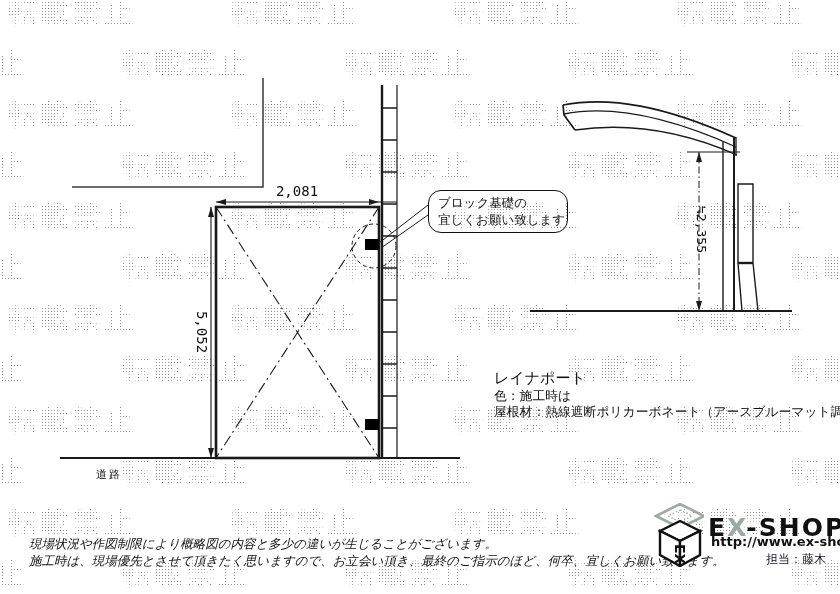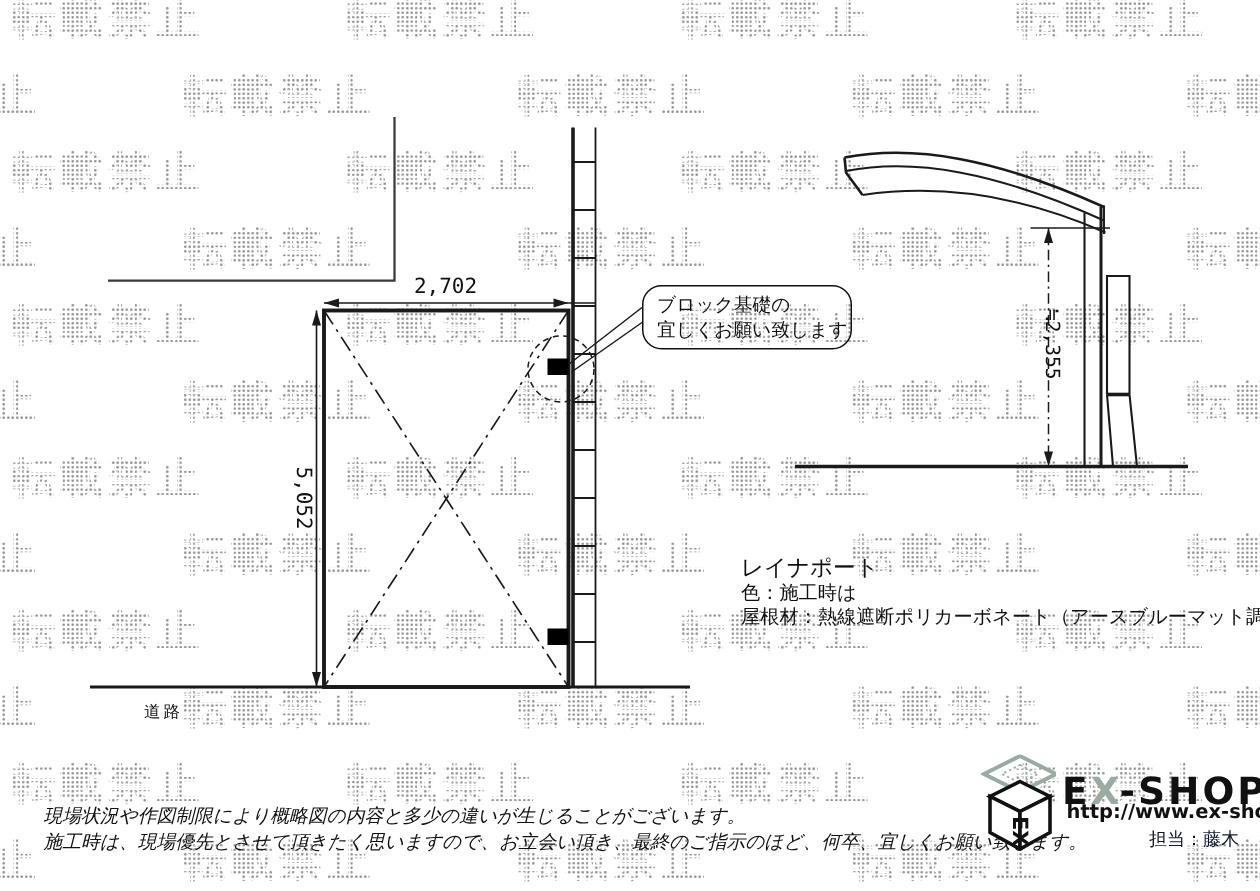--- a/index.html
+++ b/index.html
@@ -148,21 +148,21 @@
       </g>
       <g>
         <line x1="687" y1="152" x2="740" y2="152" stroke-width="1.1"></line>
         <line x1="699" y1="152" x2="699" y2="311" stroke-width="1" stroke-dasharray="7 3 1.5 3"></line>
         <polygon points="699,152 696,162 702,162" fill="#1a1a1a" stroke="none"></polygon>
         <polygon points="699,311 696,301 702,301" fill="#1a1a1a" stroke="none"></polygon>
       </g>
     </g>
   </svg>
 
-  <div class="abs dim-label" style="left:257px;top:183px;width:80px;">2,702</div>
+  <div class="abs dim-label" style="left:257px;top:183px;width:80px;">2,081</div>
 
   <div class="abs dim-label rot90" style="left:162px;top:324px;width:80px;">5,052</div>
 
   <div class="abs dim-label rot90" style="left:651px;top:222px;width:100px;font-size:13px;">≒2,355</div>
 
   <div id="road-label" class="abs">道路</div>
 
   <div id="callout" class="abs">
     <div>ブロック基礎の</div>
     <div>宜しくお願い致します</div>

